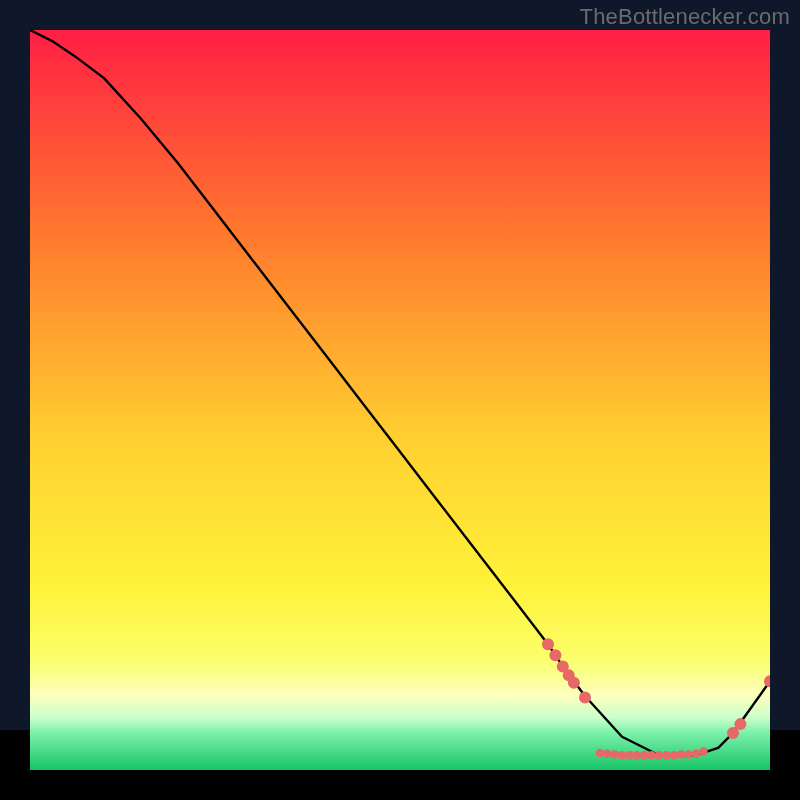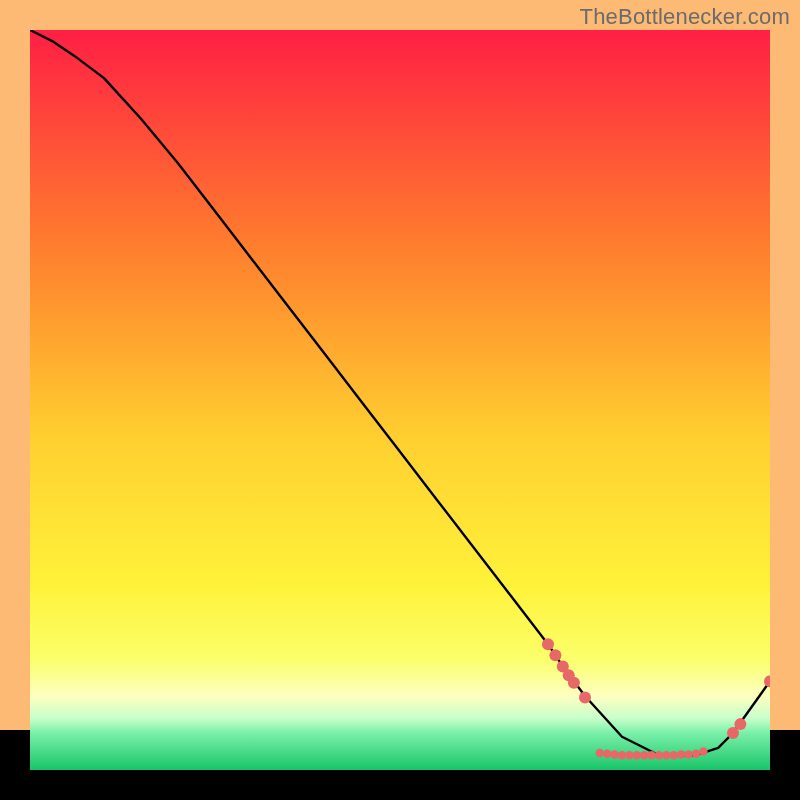--- a/index.html
+++ b/index.html
@@ -8,21 +8,21 @@
     width: 800px;
     height: 800px;
     background: #000;
     overflow: hidden;
     font-family: Arial, Helvetica, sans-serif;
   }
   .stage {
     position: relative;
     width: 800px;
     height: 730px;
-    background: #fdba74;
+    background: #0f172a;
   }
   .plot {
     position: absolute;
     left: 30px;
     top: 30px;
     width: 740px;
     height: 740px;
   }
   .watermark {
     position: absolute;

